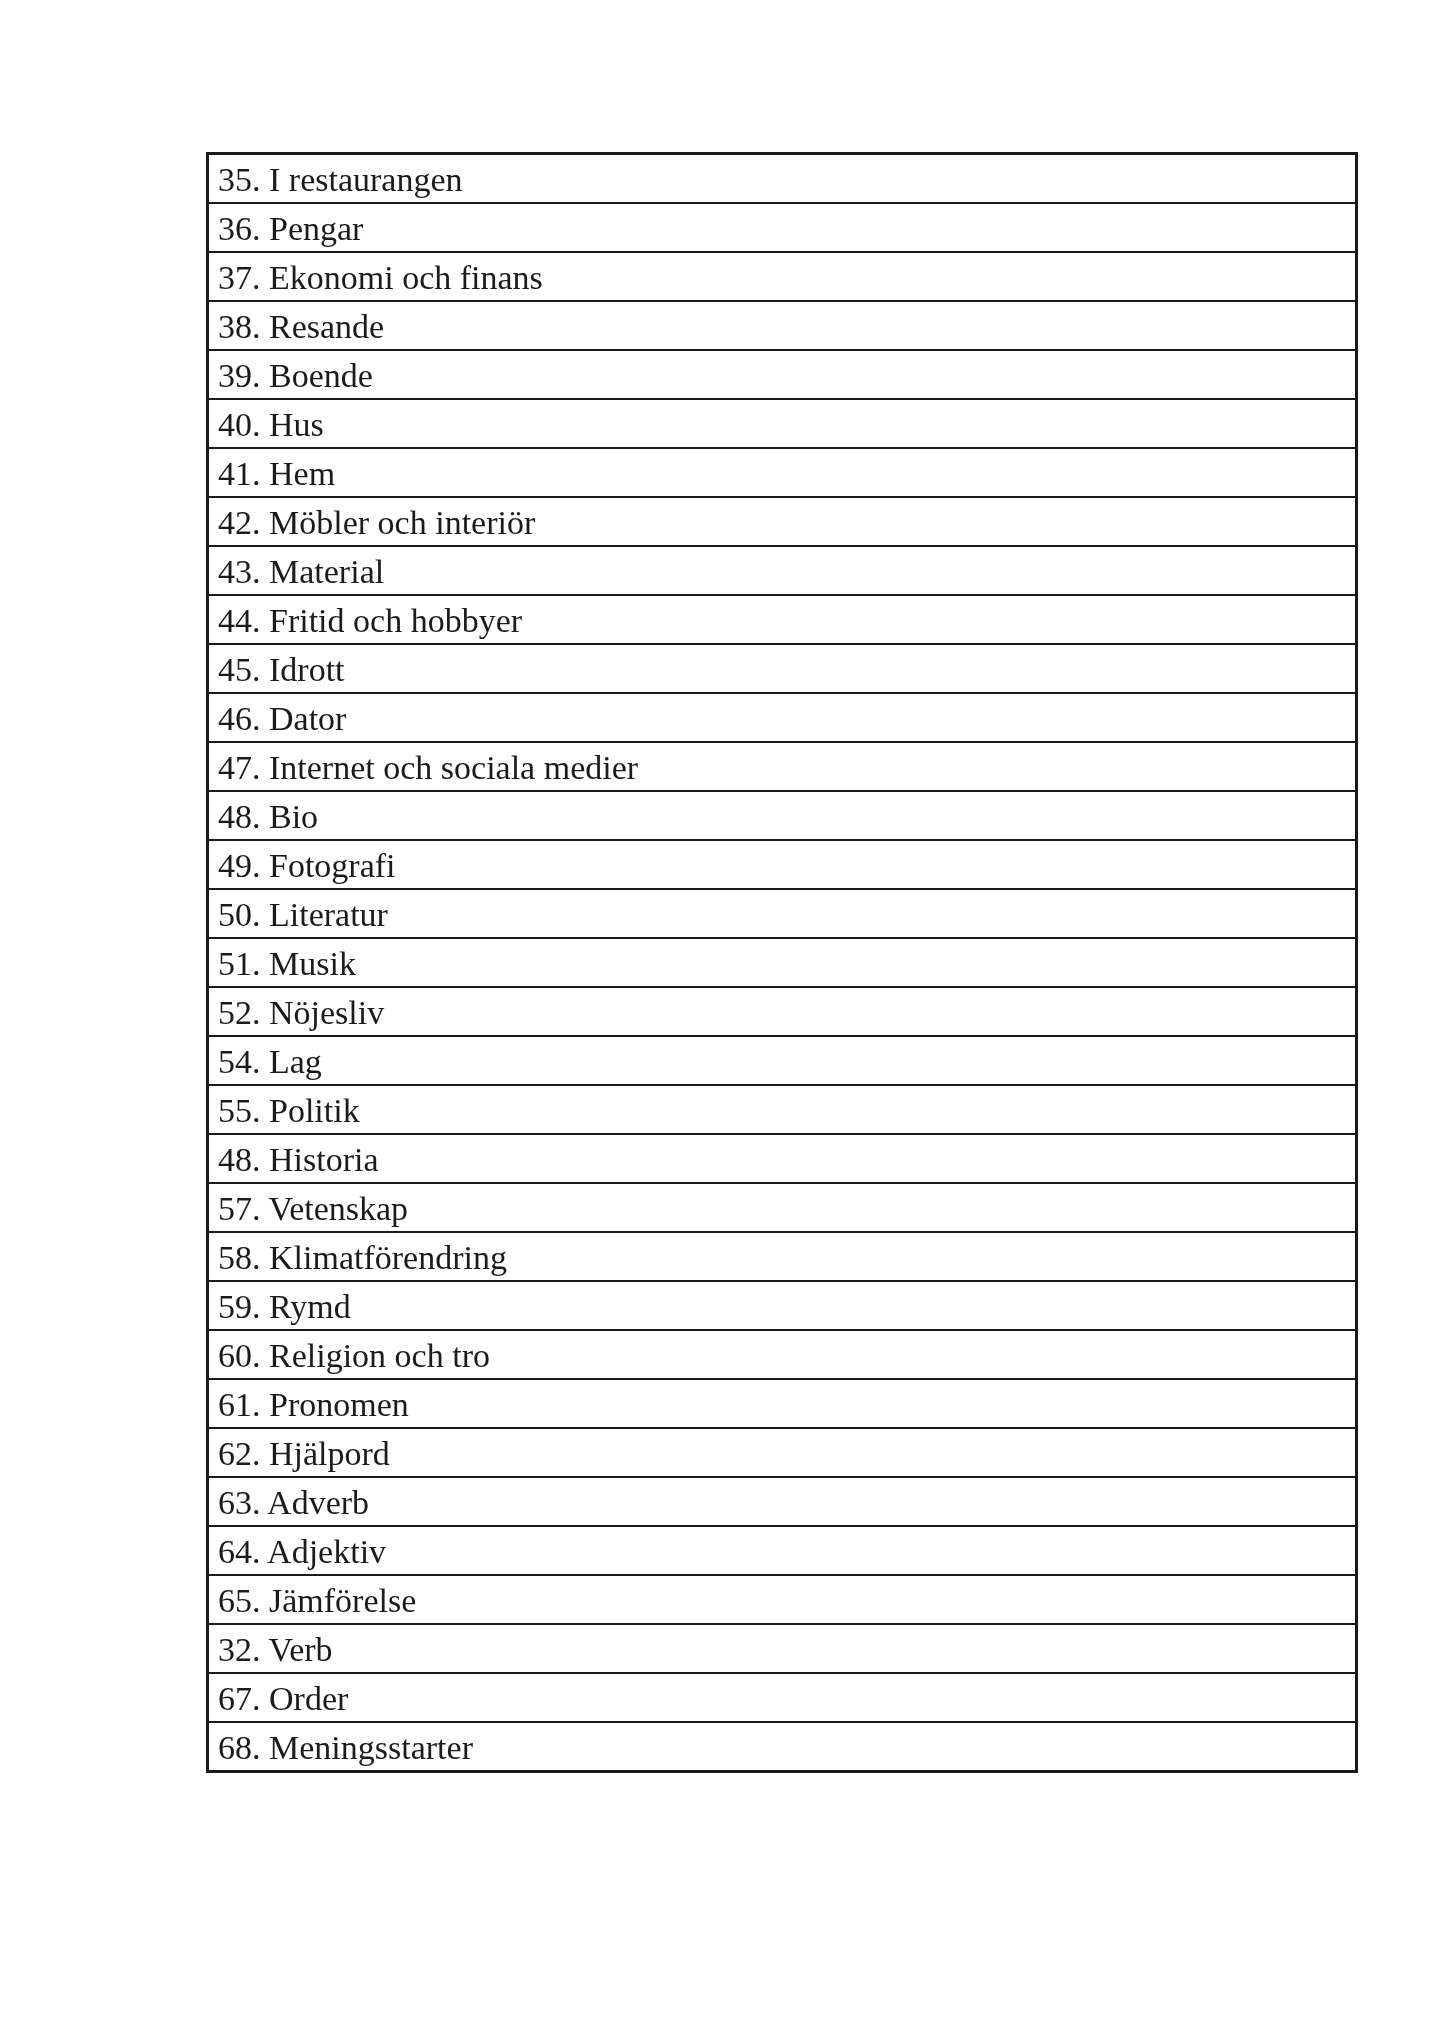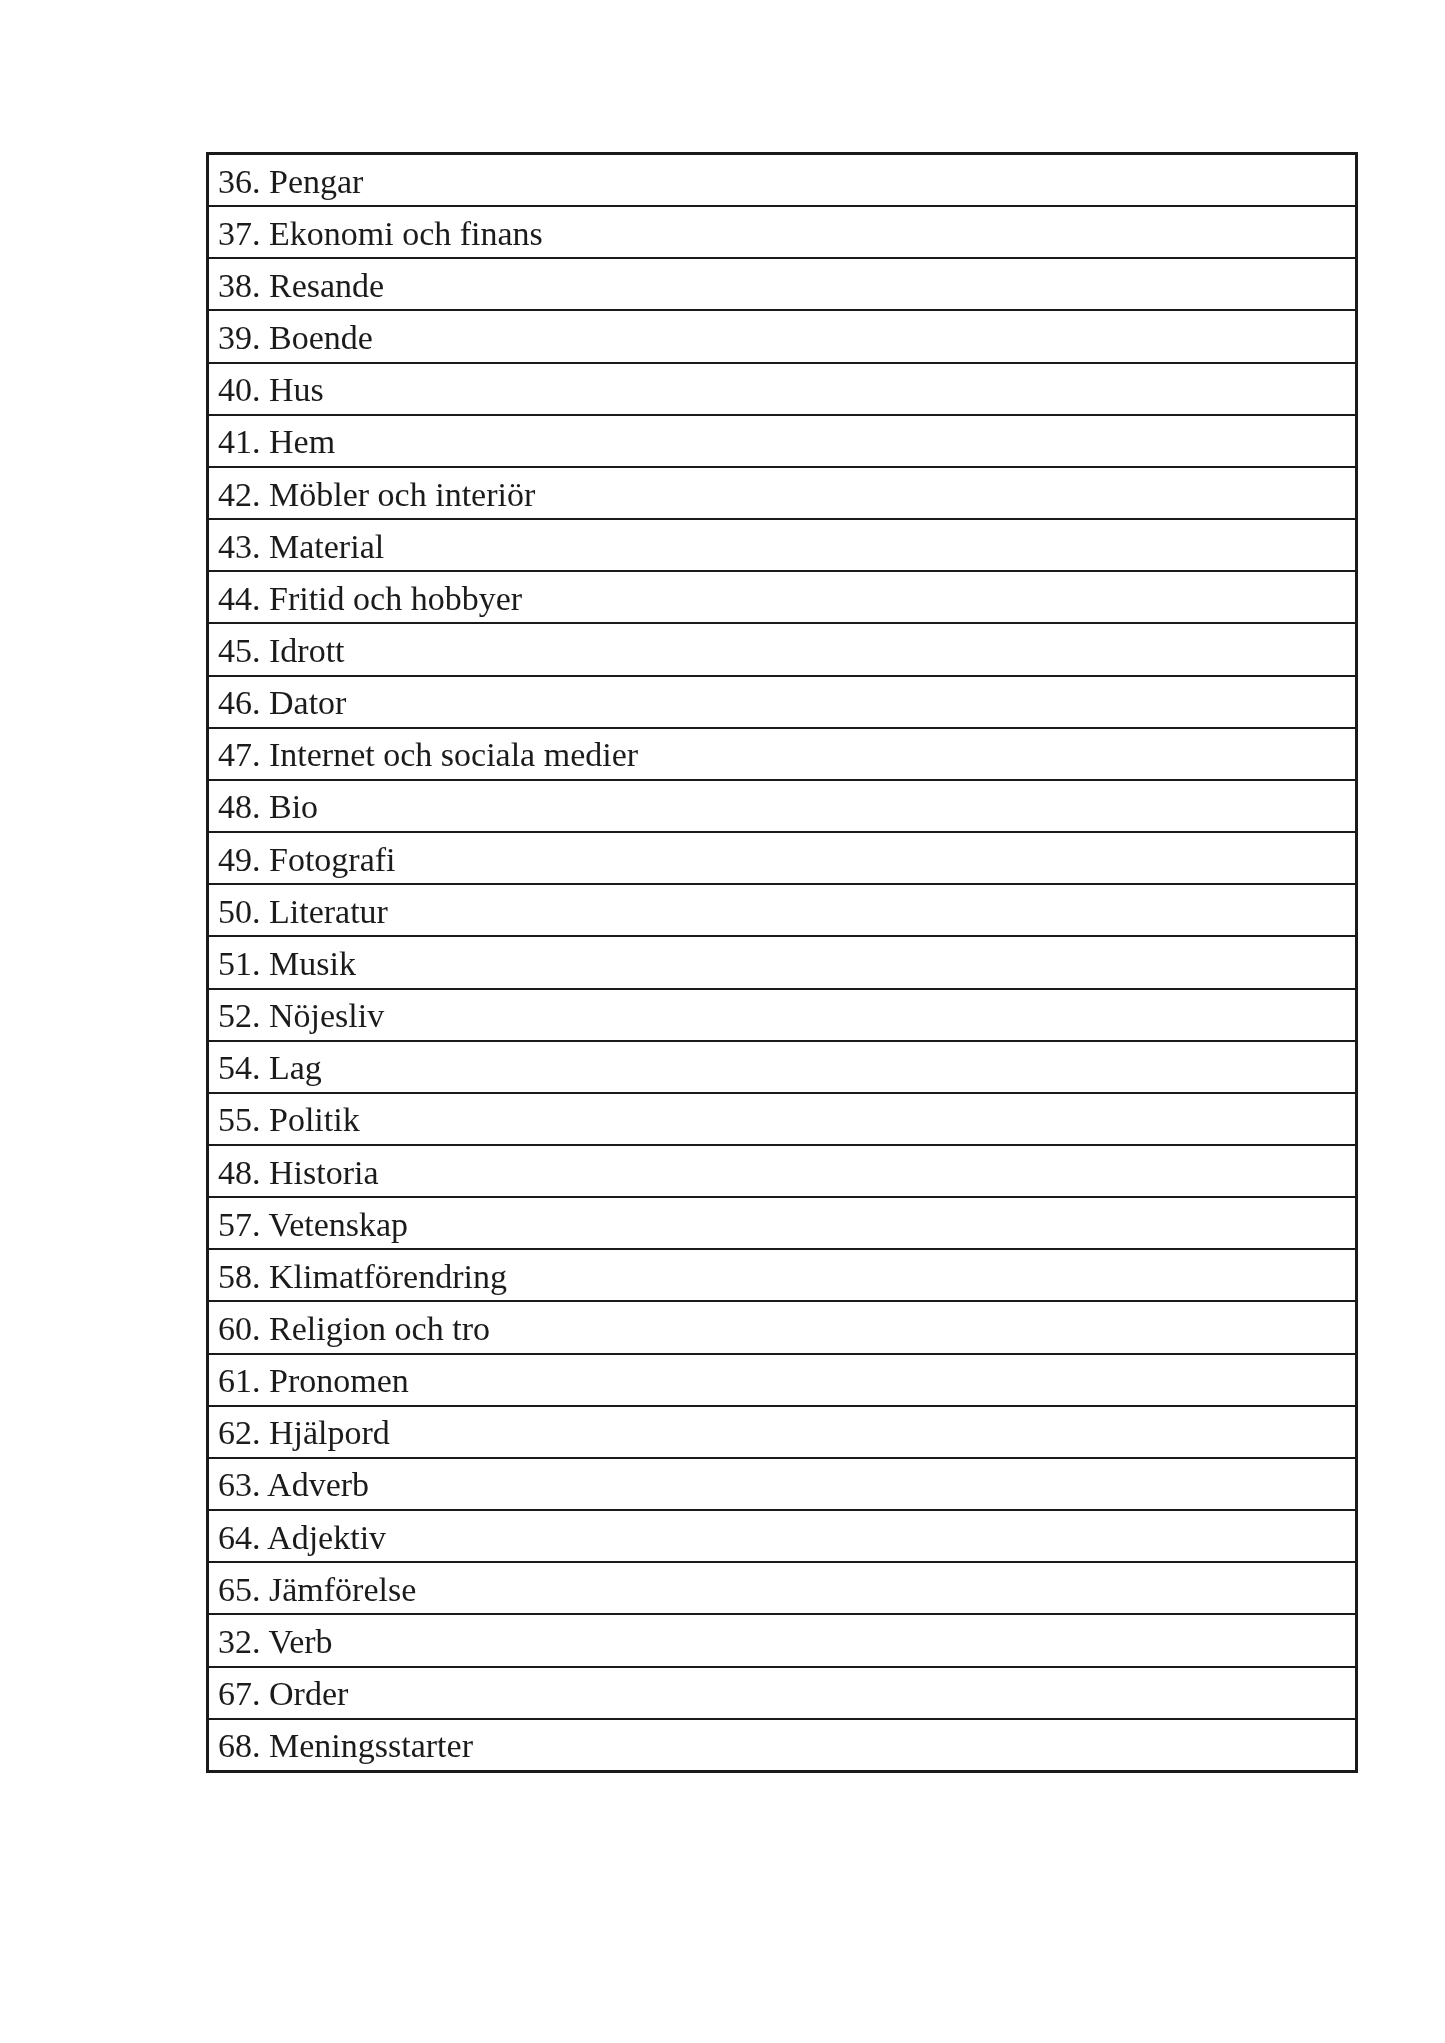--- a/index.html
+++ b/index.html
@@ -50,20 +50,23 @@
     padding-top: 3px;
     color: var(--text-color, #1b1b1b);
     white-space: nowrap;
   }
 </style>
 </head>
 <body>
 
 <div class="page">
   <div class="toc-table" id="toc-table">
+      <div class="toc-row">
+        <span class="toc-text">35. I restaurangen</span>
+      </div>
       <div class="toc-row">
         <span class="toc-text">36. Pengar</span>
       </div>
       <div class="toc-row">
         <span class="toc-text">37. Ekonomi och finans</span>
       </div>
       <div class="toc-row">
         <span class="toc-text">38. Resande</span>
       </div>
       <div class="toc-row">
@@ -117,20 +120,23 @@
       <div class="toc-row">
         <span class="toc-text">48. Historia</span>
       </div>
       <div class="toc-row">
         <span class="toc-text">57. Vetenskap</span>
       </div>
       <div class="toc-row">
         <span class="toc-text">58. Klimatförendring</span>
       </div>
       <div class="toc-row">
+        <span class="toc-text">59. Rymd</span>
+      </div>
+      <div class="toc-row">
         <span class="toc-text">60. Religion och tro</span>
       </div>
       <div class="toc-row">
         <span class="toc-text">61. Pronomen</span>
       </div>
       <div class="toc-row">
         <span class="toc-text">62. Hjälpord</span>
       </div>
       <div class="toc-row">
         <span class="toc-text">63. Adverb</span>

